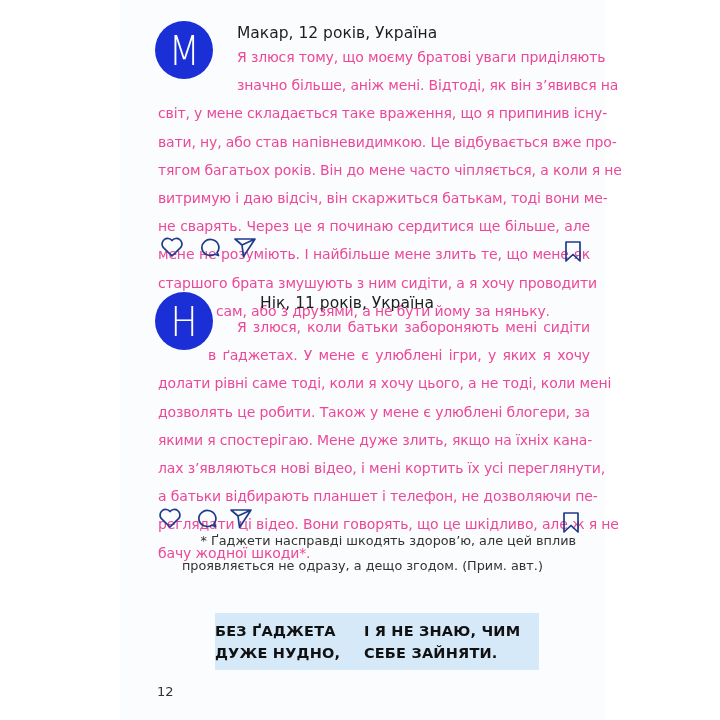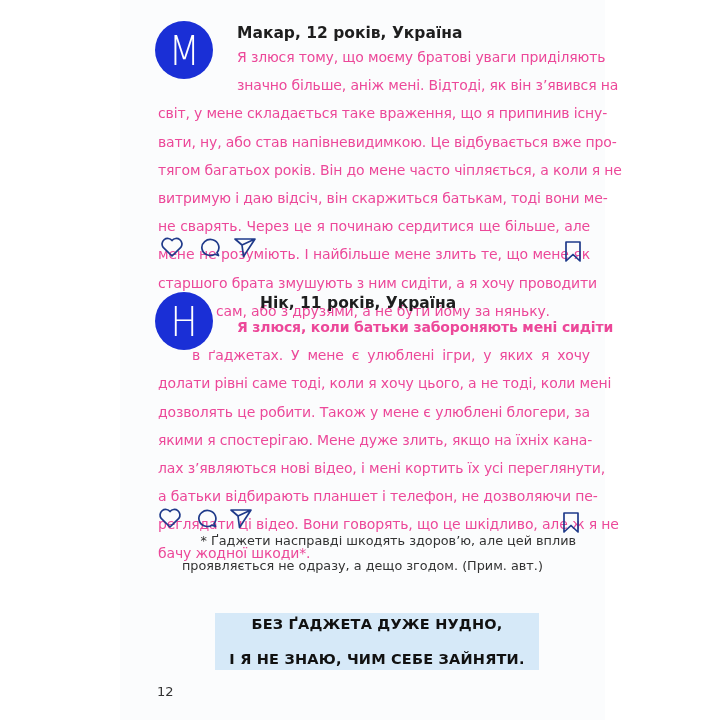--- a/index.html
+++ b/index.html
@@ -12,40 +12,40 @@
       background: #fbfcfd;
     }
     .post { position: absolute; left: 158px; width: 432px; }
     .avatar {
       position: absolute; left: 0; top: 0; width: 58px; height: 58px; border-radius: 50%;
       background: #1a2fd6; color: #ffffff;
       font-family: "DejaVu Sans", sans-serif; font-weight: 200; font-size: 40px;
       display: flex; align-items: center; justify-content: center; line-height: 1;
     }
     .avatar span { transform: scaleX(0.9); display: inline-block; margin-top: 2px; }
-    .post-head { margin-left: 80px; font-weight: bold; font-size: 15.5px; line-height: 22px; color: #1e1e1e; }
+    .post-head { margin-left: 80px; font-weight: normal; font-size: 15.5px; line-height: 22px; color: #1e1e1e; }
     .post-text {
       font-size: 14px; line-height: 28.2px; color: #ec4899; text-align: justify;
       letter-spacing: -0.15px;
     }
     .post-text .indent { display: block; margin-left: 80px; }
     .line { display: block; white-space: nowrap; text-align-last: justify; }
     .line.last { text-align-last: left; }
     .actions { position: absolute; left: 0; width: 432px; height: 30px; }
     .icon { position: absolute; top: 0; }
     .icon svg { display: block; }
     .footnote {
       position: absolute; left: 170px; width: 406px; top: 528px;
       font-size: 12.8px; line-height: 25px; color: #333;
     }
     .footnote .l1 { display: block; text-align: right; }
     .footnote .l2 { display: block; text-align: left; }
     .callout {
       position: absolute; left: 215px; top: 613px; width: 324px; height: 57px;
-      background: #d6e9f8; display: flex; flex-direction: column; align-items: center; justify-content: space-between;
+      background: #d6e9f8; display: flex; align-items: center; justify-content: space-between;
     }
     .callout span {
       display: block; font-weight: bold; font-size: 14.5px; line-height: 22px; color: #111;
       letter-spacing: 0.2px;
     }
     .page-number {
       position: absolute; left: 157px; top: 684px; font-size: 13px; color: #333;
     }
   </style>
 </head>
@@ -94,22 +94,22 @@
       </svg>
   </span>
 </div>
 
 <div class="post" style="top:292px;">
   <div class="avatar" style="left:-3px; top:0px;">
     <span>Н</span>
   </div>
   <div class="post-head" style="margin-left:102px;">Нік, 11 років, Україна</div>
   <div class="post-text" style="margin-top:-1px;">
-    <span class="line indent" style="margin-left:79px;font-weight:bold;">Я злюся, коли батьки забороняють мені сидіти</span>
-    <span class="line indent" style="margin-left:34px;">в ґаджетах. У мене є улюблені ігри, у яких я хочу</span>
+    <span class="line indent" style="margin-left:79px;">Я злюся, коли батьки забороняють мені сидіти</span>
+    <span class="line indent" style="margin-left:50px;">в ґаджетах. У мене є улюблені ігри, у яких я хочу</span>
     <span class="line">долати рівні саме тоді, коли я хочу цього, а не тоді, коли мені</span>
     <span class="line">дозволять це робити. Також у мене є улюблені блогери, за</span>
     <span class="line">якими я спостерігаю. Мене дуже злить, якщо на їхніх кана-</span>
     <span class="line">лах з’являються нові відео, і мені кортить їх усі переглянути,</span>
     <span class="line">а батьки відбирають планшет і телефон, не дозволяючи пе-</span>
     <span class="line">реглядати ці відео. Вони говорять, що це шкідливо, але ж я не</span>
     <span class="line last">бачу жодної шкоди*.</span>
   </div>
 </div>
 

